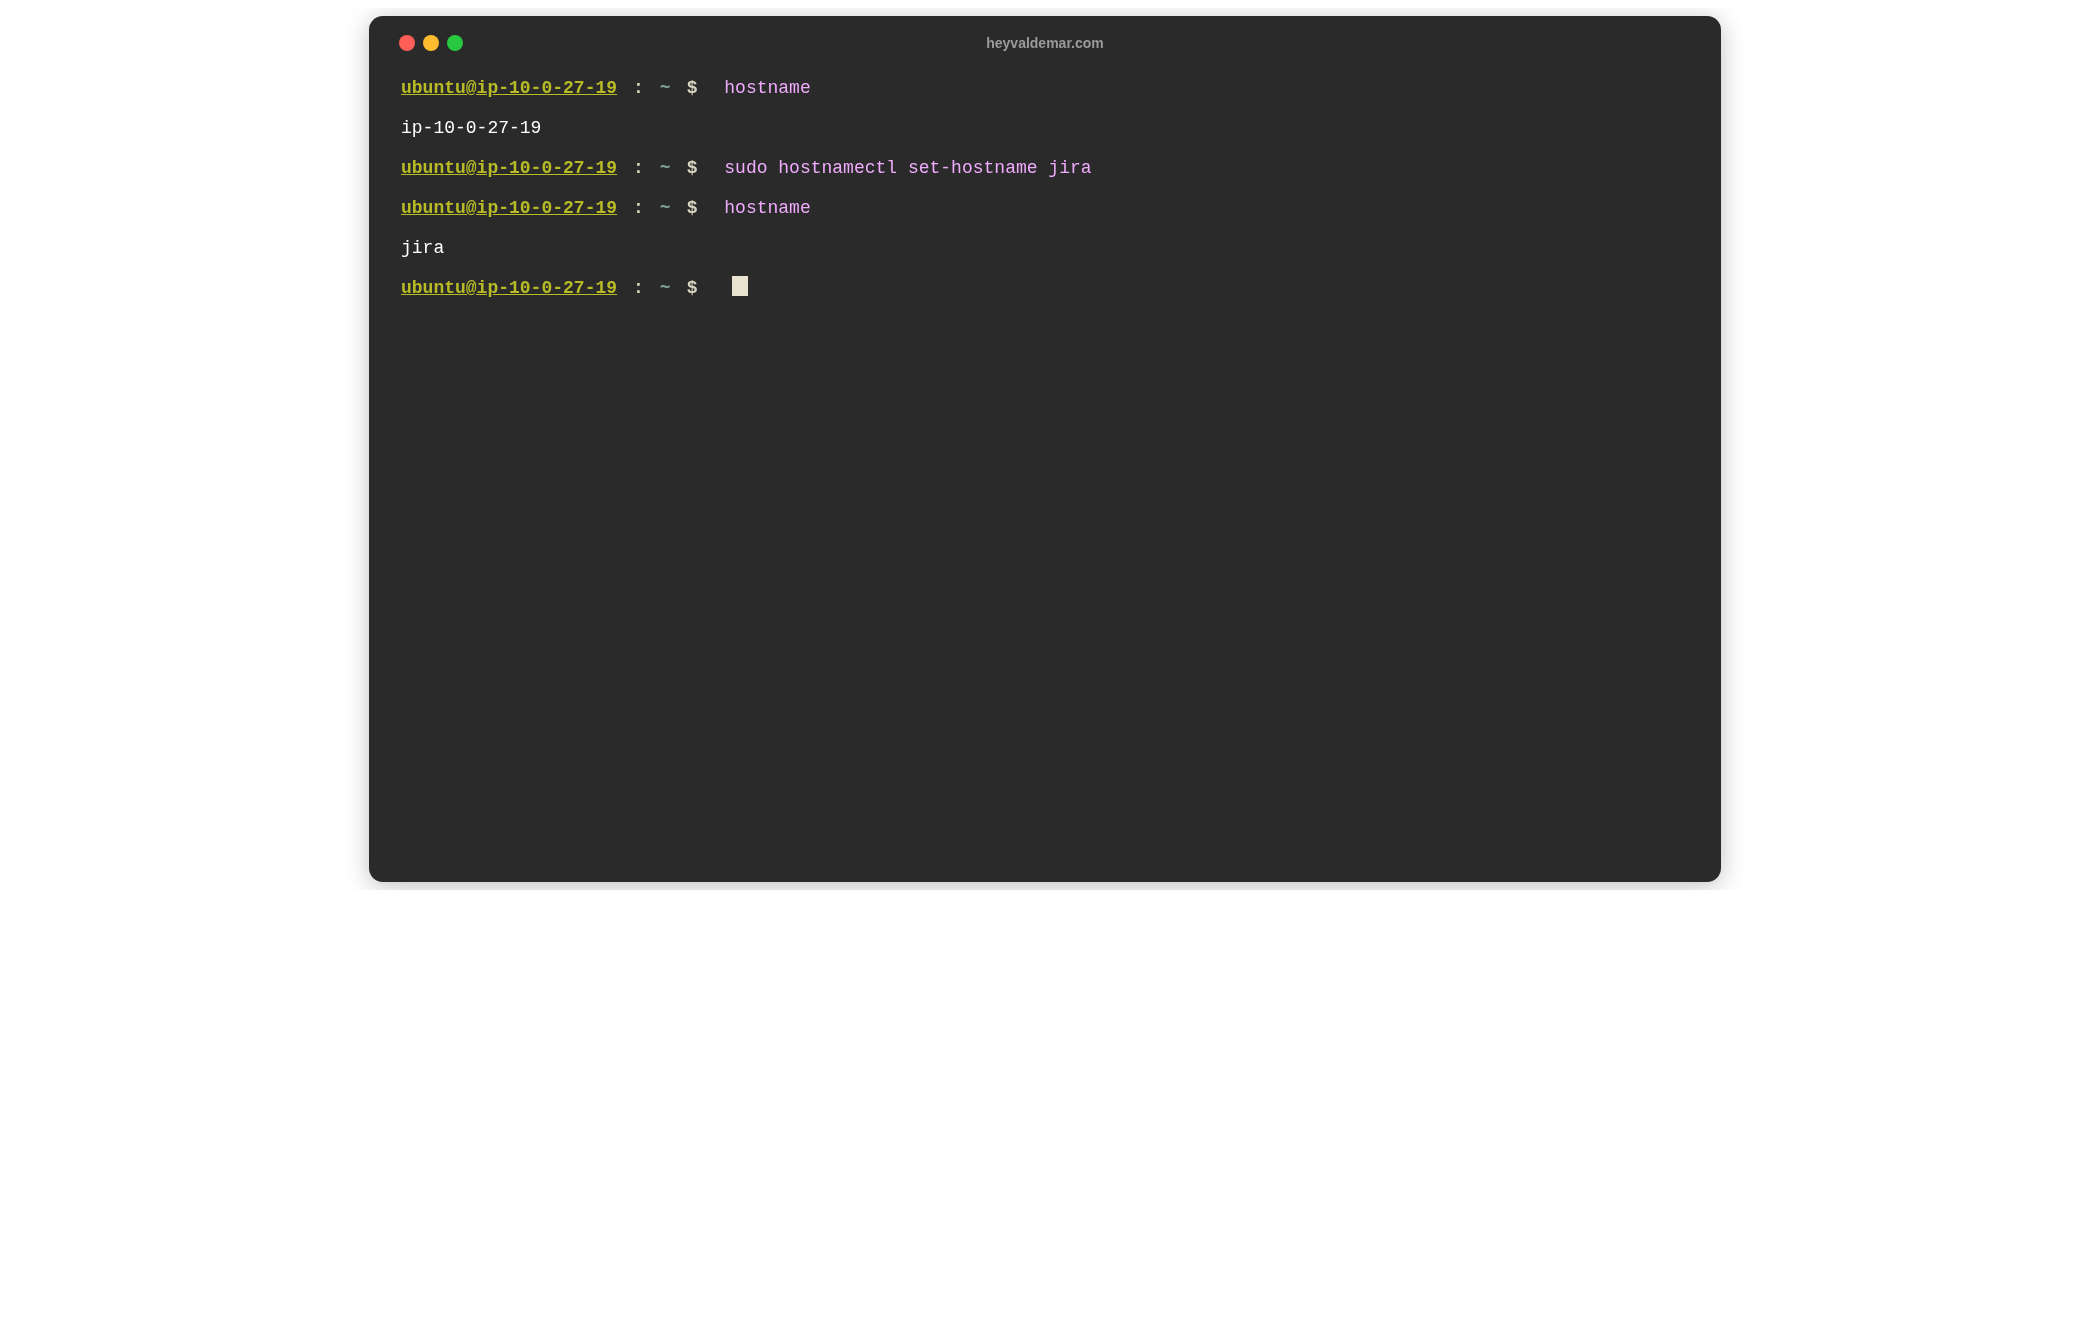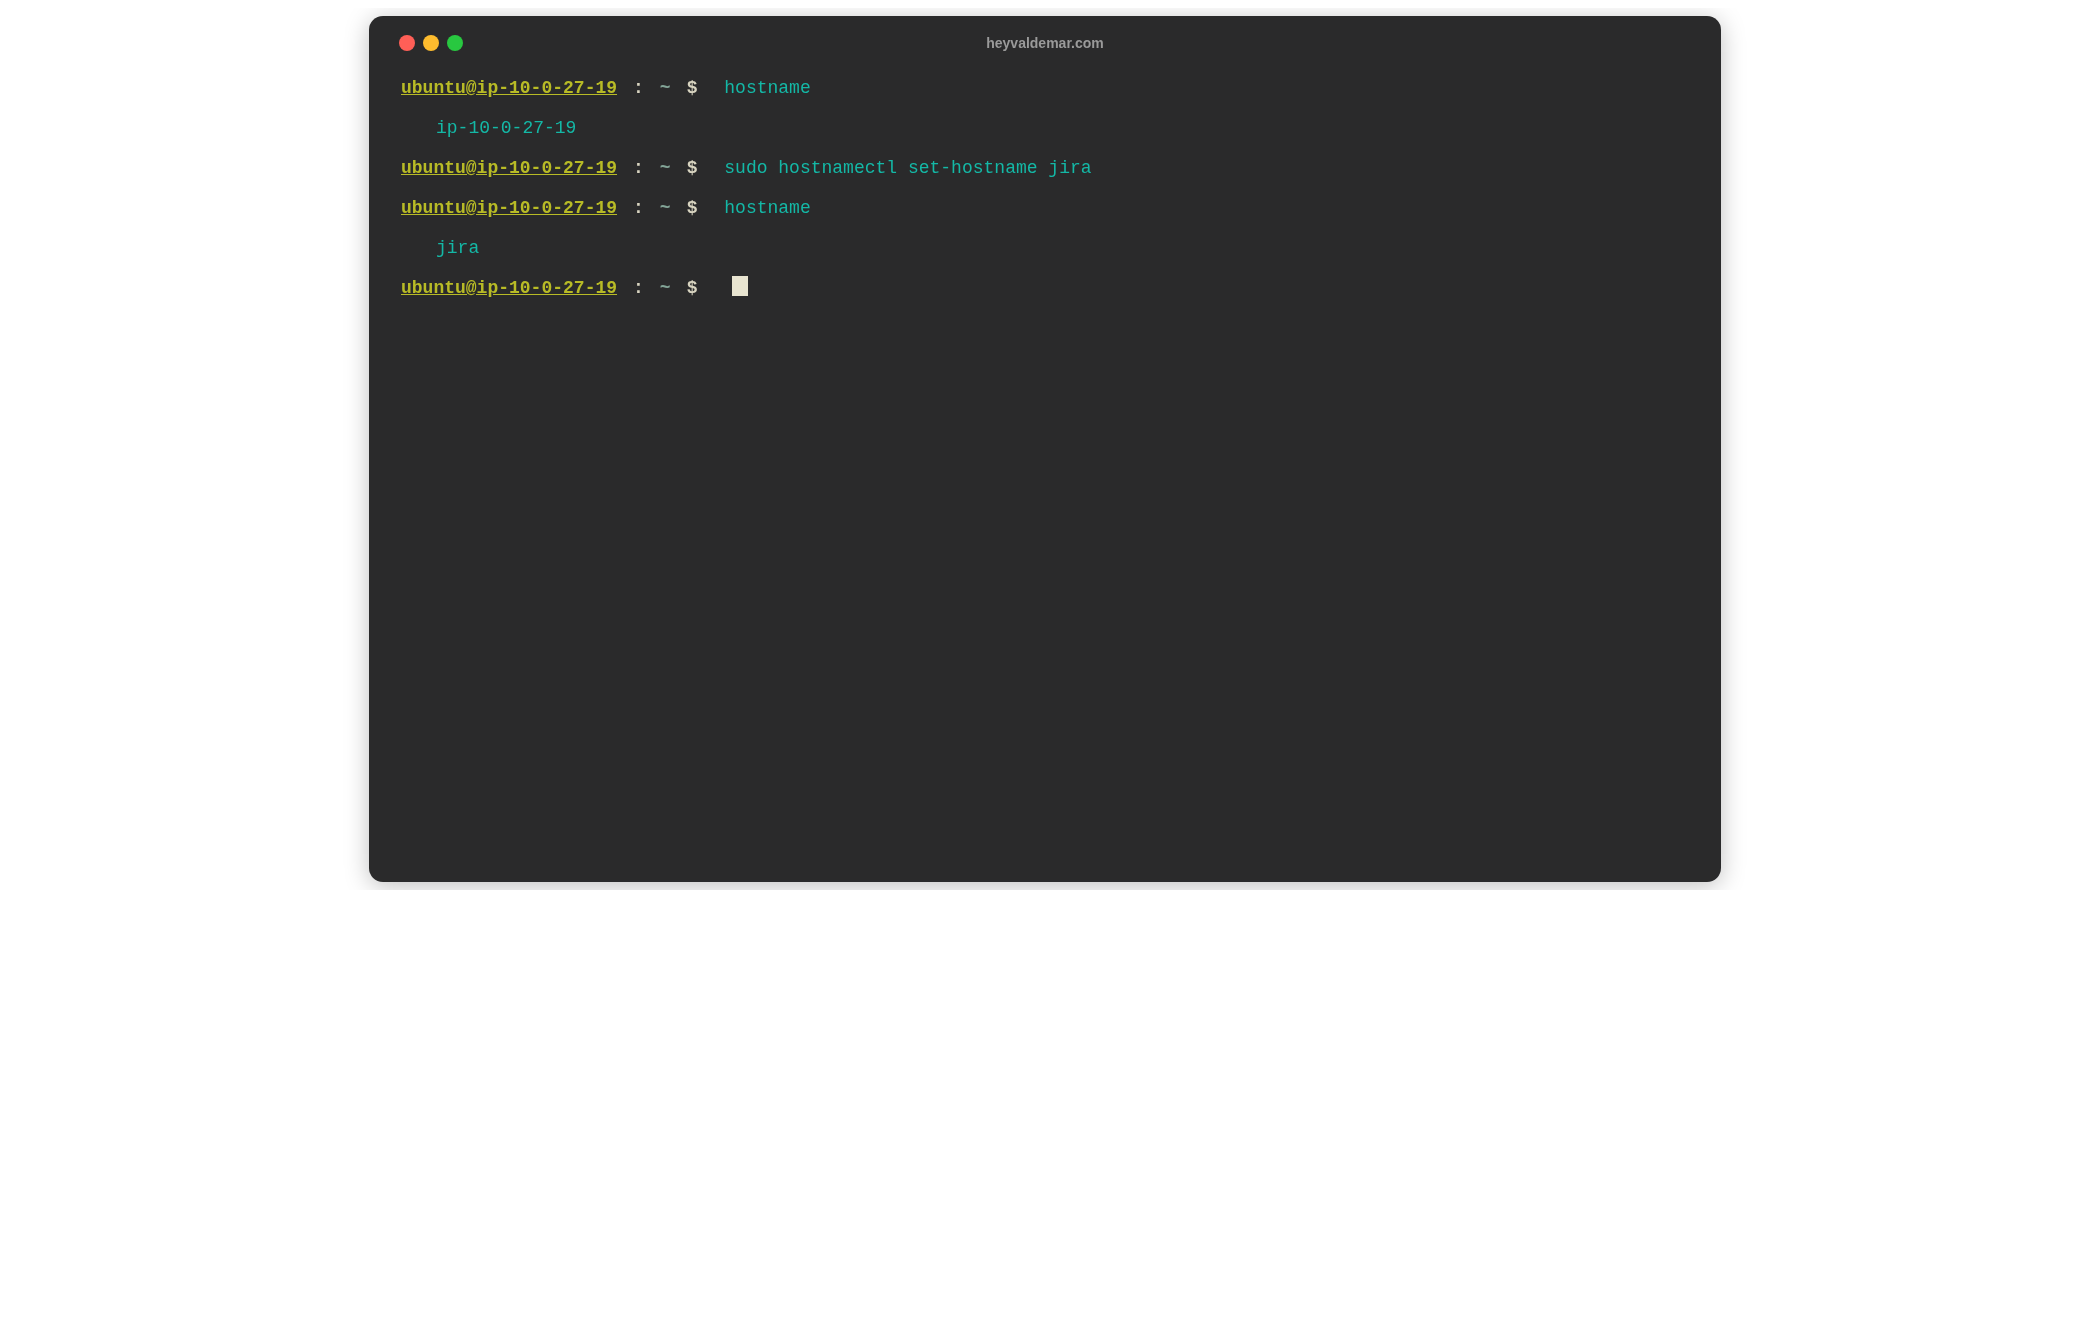--- a/index.html
+++ b/index.html
@@ -73,25 +73,24 @@
     }
     .colon, .dollar {
       color: #d8d4c0;
       font-weight: bold;
     }
     .path {
       color: #83a598;
       font-weight: bold;
     }
     .cmd {
-      color: #14b8a6;
+      color: #f0abfc;
     }
     .output {
-      color: #14b8a6;
-      margin-left: 35px;
+      color: #ffffff;
     }
     .cursor {
       display: inline-block;
       width: 10px;
       height: 20px;
       background: #e8e4d0;
       vertical-align: text-bottom;
       margin-bottom: 2px;
     }
     .line {

